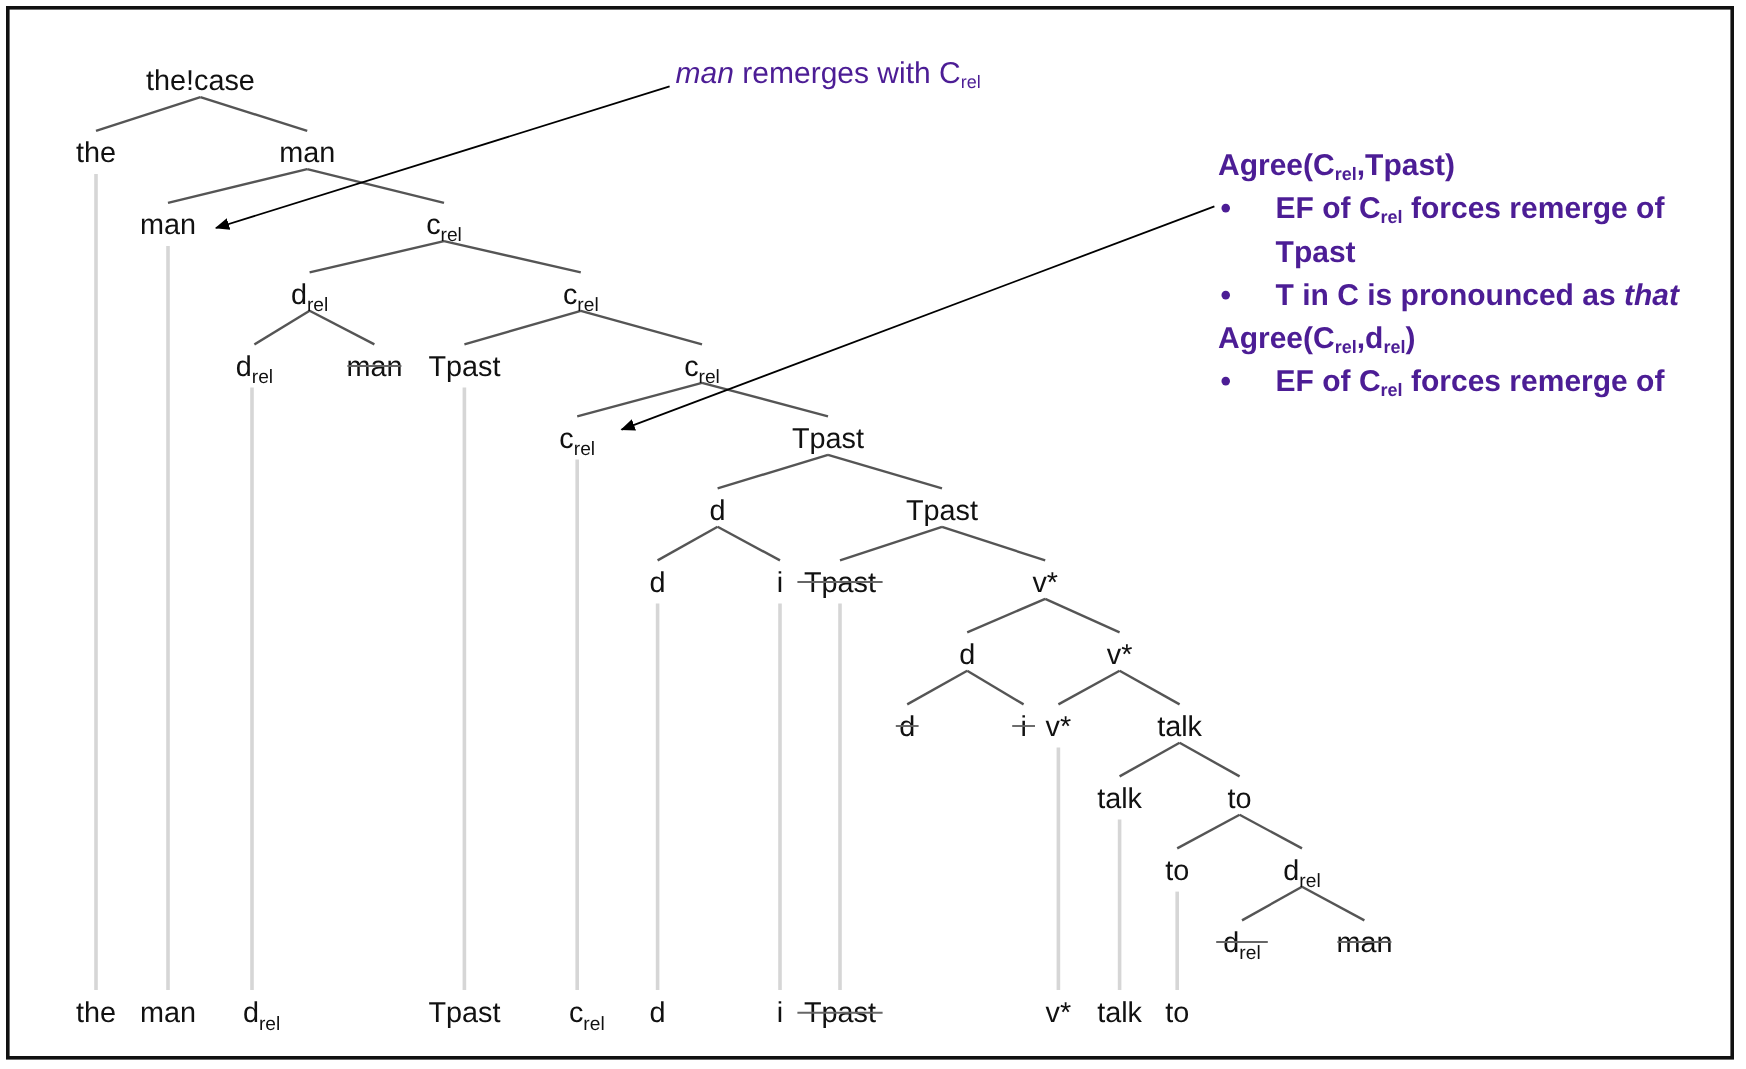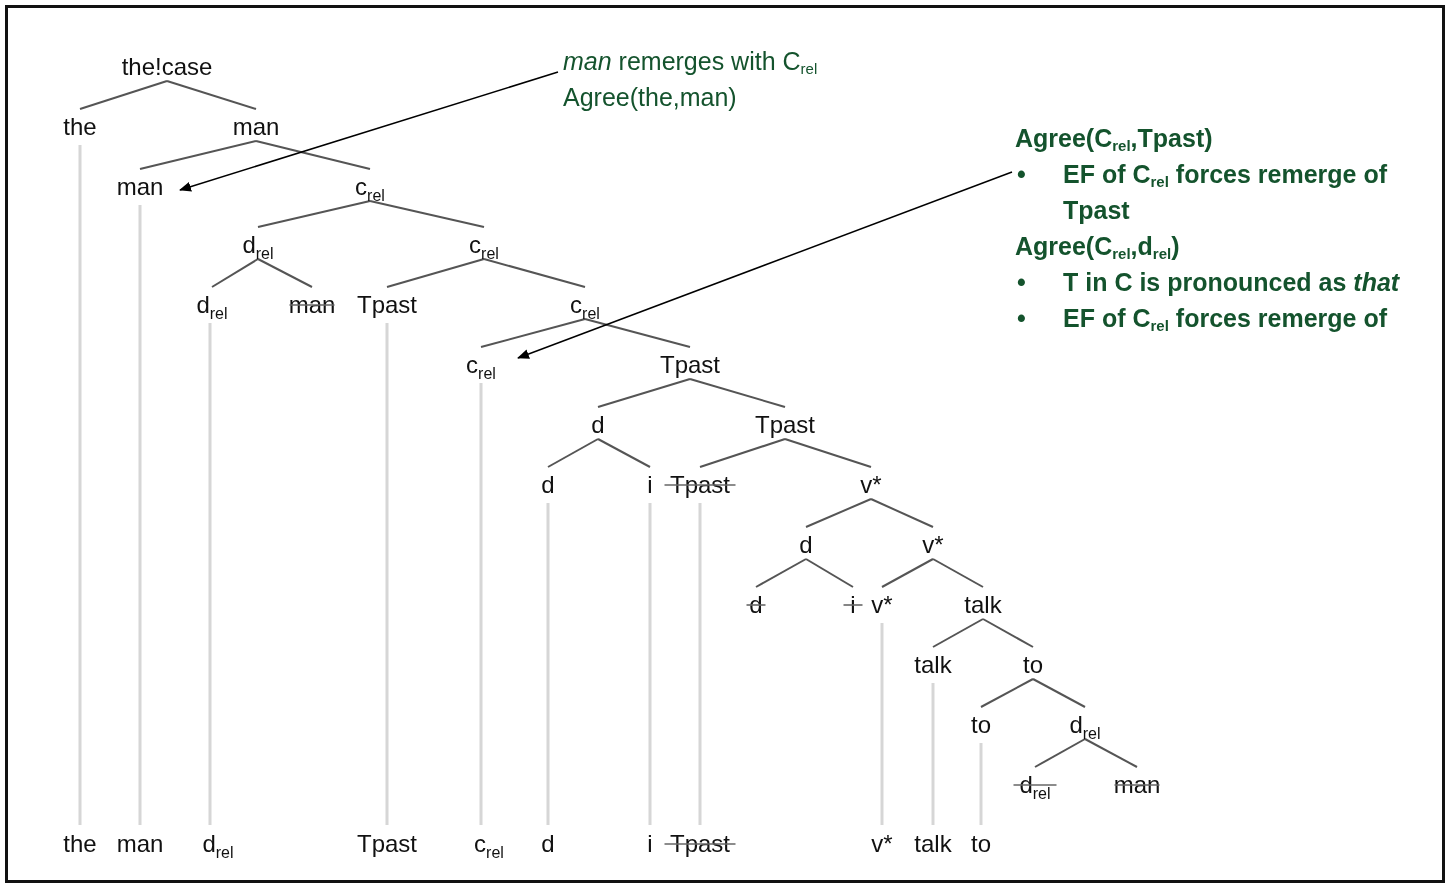--- a/index.html
+++ b/index.html
@@ -5,21 +5,21 @@
   html, body { margin: 0; padding: 0; background: #ffffff; }
   body { width: 1455px; height: 891px; position: relative; overflow: hidden; font-family: "Liberation Sans", sans-serif; }
   #frame { position: absolute; left: 5px; top: 5px; width: 1440px; height: 878px; border: 3px solid #111; box-sizing: border-box; background: #fff; }
   svg#tree { position: absolute; left: 0; top: 0; }
   .node { font-family: "Liberation Sans", sans-serif; font-size: 24px; fill: #111; }
   .sub { font-size: 16px; }
   .edge { stroke: #555; stroke-width: 2; }
   .stem { stroke: #d6d6d6; stroke-width: 3; }
   .strike { stroke: #666; stroke-width: 1.6; }
   .arrow { stroke: #000; stroke-width: 1.5; }
-  .note { position: absolute; font-family: "Liberation Sans", sans-serif; font-size: 25px; color: #14532d; line-height: 36px; }
+  .note { position: absolute; font-family: "Liberation Sans", sans-serif; font-size: 25px; color: #4c1d95; line-height: 36px; }
   .note .line { white-space: nowrap; }
   .note .bul { display: inline-block; width: 48px; text-indent: 2px; }
   .note .indent { padding-left: 48px; }
   .note sub { font-size: 15px; vertical-align: -4px; line-height: 0; }
   .note i { font-style: italic; }
 </style>
 </head>
 <body>
 
 <div id="frame"></div>
@@ -129,33 +129,32 @@
   <g id="arrows-layer">
       <line class="arrow" x1="558" y1="72" x2="180" y2="190" marker-end="url(#arrowhead)"></line>
       <line class="arrow" x1="1012" y1="172" x2="518" y2="358" marker-end="url(#arrowhead)"></line>
     </g>
 </svg>
 
 <div class="note" id="note1" style="left:563px; top:43px;">
   <div class="line">
     <i>man</i><span> remerges with C</span><sub>rel</sub>
   </div>
-  <div class="line">Agree(the,man)</div>
 </div>
 
 <div class="note" id="note2" style="left:1015px; top:120px;font-weight:bold;">
   <div class="line">
     <span>Agree(C</span><sub>rel</sub><span>,Tpast)</span>
   </div>
   <div class="line">
     <span class="bul">•</span><span>EF of C</span><sub>rel</sub><span> forces remerge of</span>
   </div>
   <div class="line indent">Tpast</div>
   <div class="line">
-    <span>Agree(C</span><sub>rel</sub><span>,d</span><sub>rel</sub><span>)</span>
+    <span class="bul">•</span><span>T in C is pronounced as </span><i>that</i>
   </div>
   <div class="line">
-    <span class="bul">•</span><span>T in C is pronounced as </span><i>that</i>
+    <span>Agree(C</span><sub>rel</sub><span>,d</span><sub>rel</sub><span>)</span>
   </div>
   <div class="line">
     <span class="bul">•</span><span>EF of C</span><sub>rel</sub><span> forces remerge of</span>
   </div>
 </div>
 
 </body></html>

